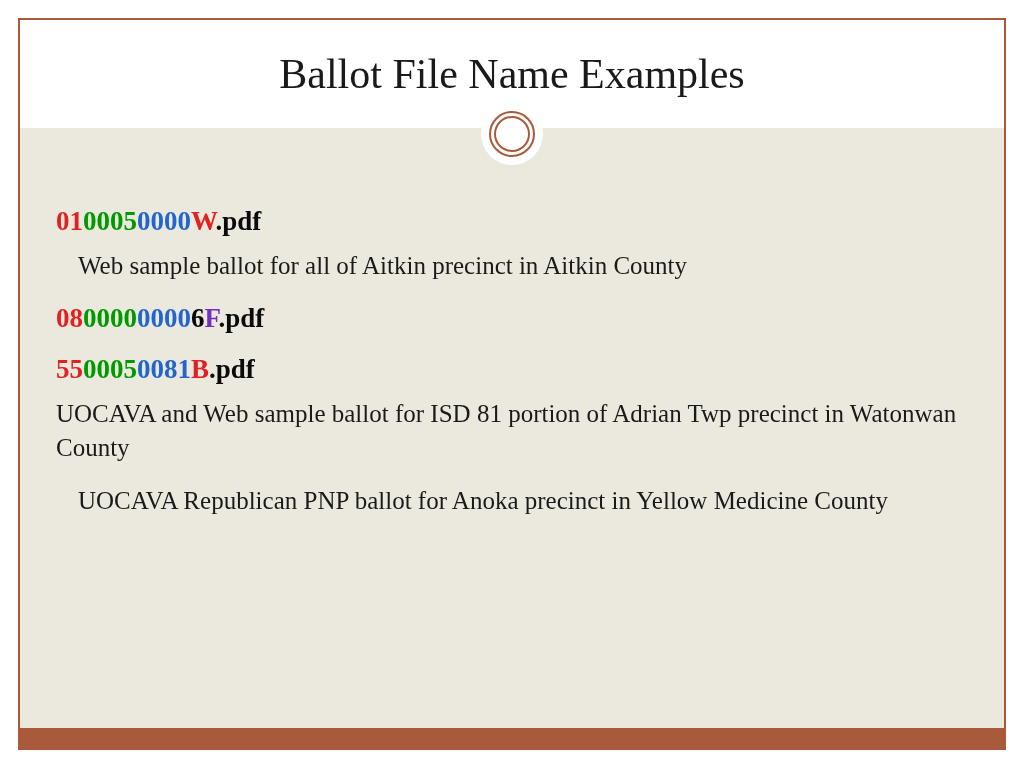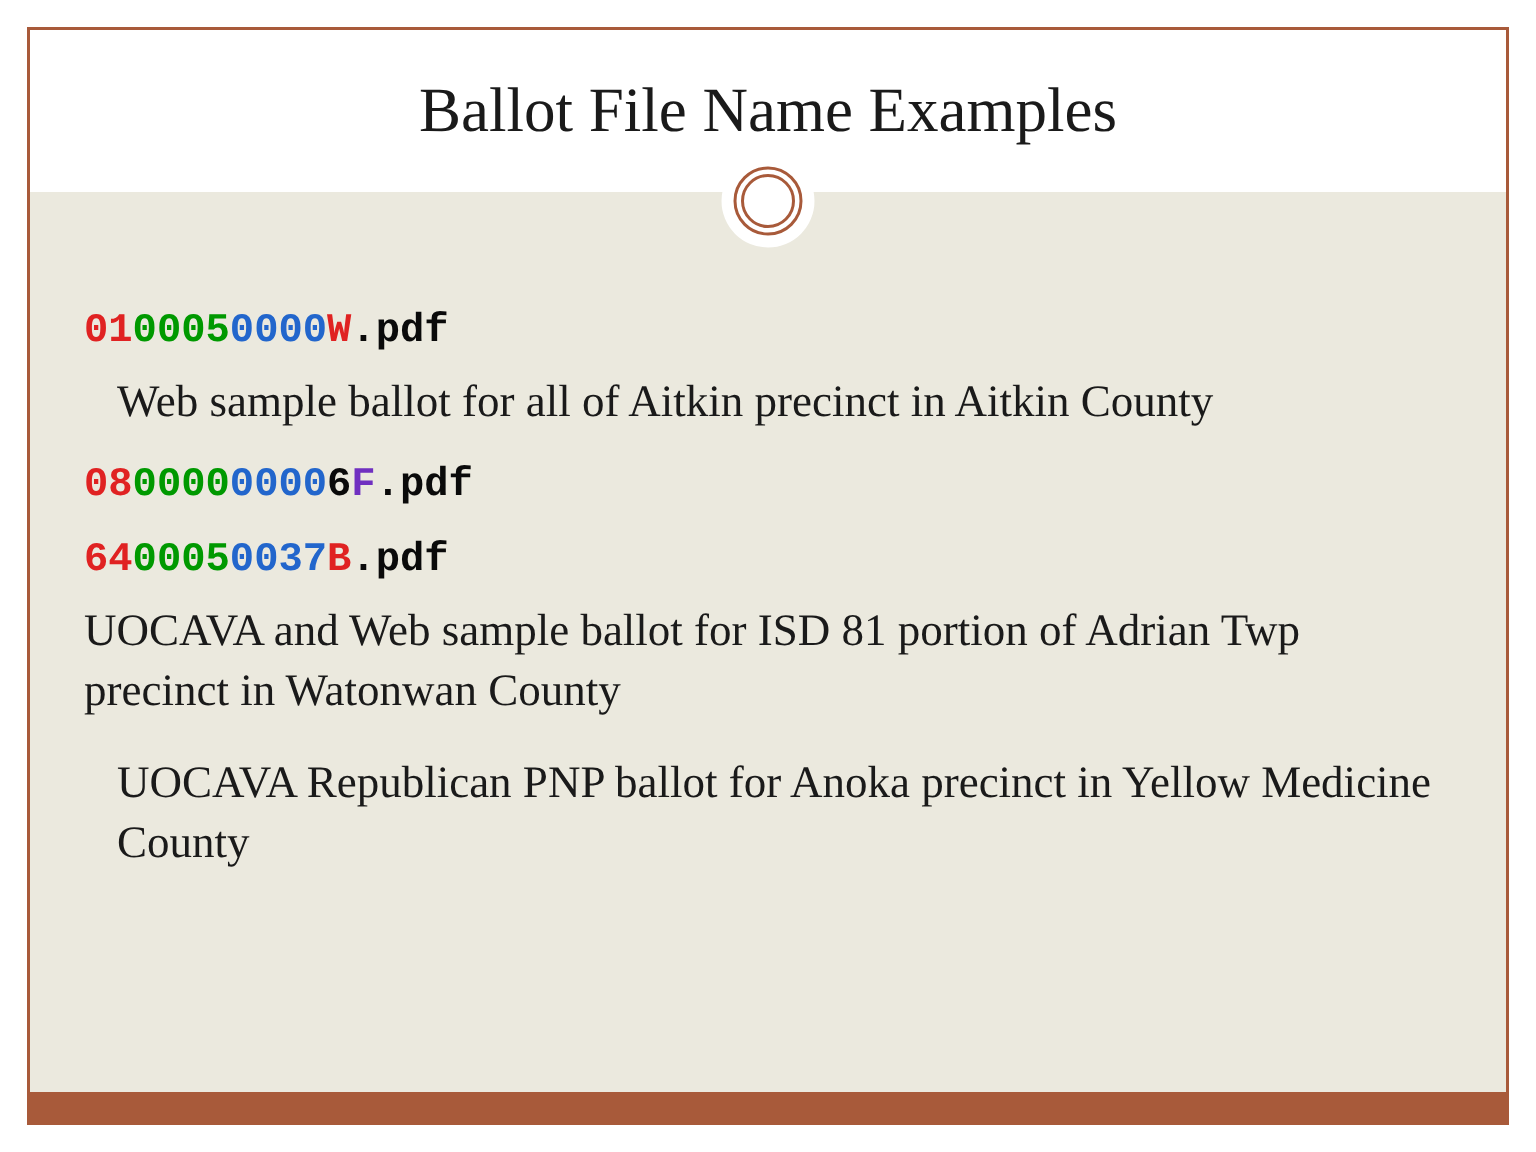--- a/index.html
+++ b/index.html
@@ -81,30 +81,30 @@
       background: #ebe9de;
       padding: 78px 36px 20px 36px;
     }
     .example-block {
       margin-bottom: 20px;
     }
     .filename {
       font-size: 27px;
       font-weight: bold;
       margin-bottom: 12px;
-      font-family: Liberation Mono, monospace;
+      font-family: Liberation Serif, serif;
     }
     .seg-red { color: #e02222; }
     .seg-green { color: #009900; }
     .seg-blue { color: #2266cc; }
     .seg-black { color: #0a0a0a; }
     .seg-purple { color: #7030c0; }
     .seg-orange { color: #e09020; }
     .description {
-      font-size: 30px;
+      font-size: 25px;
       color: #1a1a1a;
       padding-left: 22px;
       line-height: 1.35;
       font-family: Georgia, serif;
     }
     .description.nopad { padding-left: 0; }
     .footer-bar {
       position: absolute;
       bottom: 0;
       left: 0;
@@ -136,21 +136,21 @@
     </div>
 
     <div class="example-block">
       <div class="filename">
         <span class="seg-red">08</span><span class="seg-green">0000</span><span class="seg-blue">0000</span><span class="seg-black">6</span><span class="seg-purple">F</span><span class="seg-black">.pdf</span>
       </div>
     </div>
 
     <div class="example-block">
       <div class="filename">
-        <span class="seg-red">64</span><span class="seg-green">0005</span><span class="seg-blue">0037</span><span class="seg-red">B</span><span class="seg-black">.pdf</span>
+        <span class="seg-red">55</span><span class="seg-green">0005</span><span class="seg-blue">0081</span><span class="seg-red">B</span><span class="seg-black">.pdf</span>
       </div>
       <div class="description nopad">UOCAVA and Web sample ballot for ISD 81 portion of Adrian Twp precinct in Watonwan County</div>
     </div>
 
     <div class="example-block">
       <div class="description">UOCAVA Republican PNP ballot for Anoka precinct in Yellow Medicine County</div>
     </div>
 
   </div>
   <div class="footer-bar"></div>

